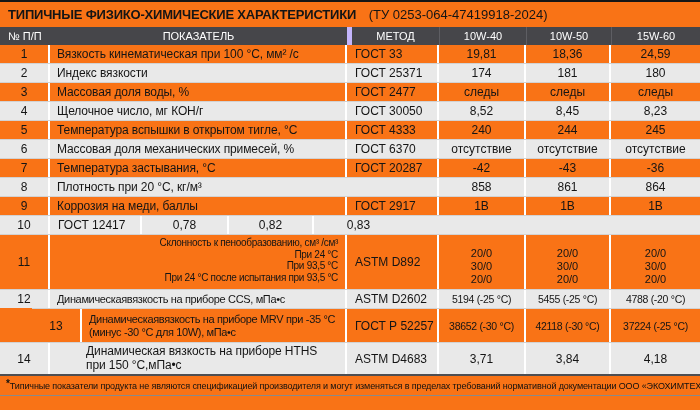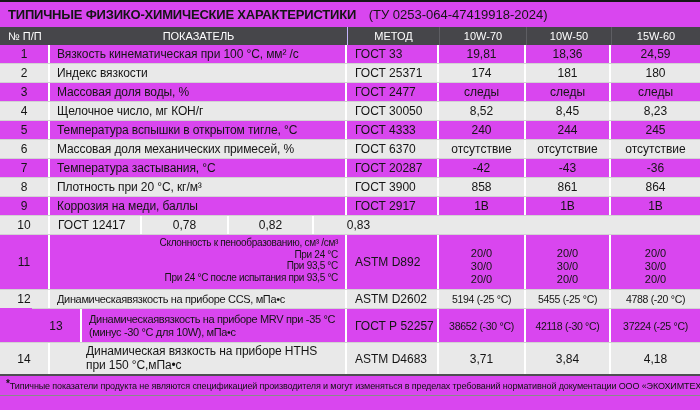--- a/index.html
+++ b/index.html
@@ -1,33 +1,33 @@
 <!DOCTYPE html>
 <html><head>
 <meta charset="utf-8">
 <style>
   html,body{margin:0;padding:0;background:#fff;}
   .page{
-    width:700px;height:410px;background:#d946ef;overflow:hidden;position:relative;
+    width:700px;height:410px;background:#f97316;overflow:hidden;position:relative;
     font-family:"Liberation Sans",sans-serif;color:#151515;
   }
   .topline{height:2px;background:#161616;}
   .title{padding:5px 8px 4px;font-size:13px;line-height:16px;white-space:nowrap;}
   .title-main{font-weight:700;letter-spacing:-0.2px;}
   .title-tu{font-weight:400;margin-left:9px;}
 
   .thead{display:flex;align-items:stretch;background:#46464a;color:#fff;height:18px;
          font-size:11px;font-weight:400;}
   .c{display:flex;align-items:center;box-sizing:border-box;}
   .c-num{width:50px;}
   .thead .c-num{padding-left:8px;}
   .c-label{flex:1;padding:2px 7px;}
   .thead .c-label{justify-content:center;padding:0;}
   .c-method{width:92px;padding-left:8px;}
-  .thead .c-method{justify-content:center;padding-left:0;border-left:1px solid #c4b5fd;}
+  .thead .c-method{justify-content:center;padding-left:0;border-left:5px solid #c4b5fd;}
   .c-val{justify-content:center;text-align:center;}
   .v0{width:87px;}.v1{width:85px;}.v2{width:89px;}
   .thead .c-val{border-left:1px solid #5e5e63;}
 
   .tbody{border-bottom:2px solid #4e4e52;}
   .row{display:flex;align-items:stretch;min-height:18px;border-top:1px solid #d2d2d2;font-size:12px;}
   .row:first-child{border-top:0;}
   .row.shaded{background:#e9e9e9;}
   .tbody .c{border-right:2px solid #fff;}
   .tbody .row .c:last-child{border-right:0;}
@@ -63,21 +63,21 @@
 
   <div class="title">
     <span class="title-main">ТИПИЧНЫЕ ФИЗИКО-ХИМИЧЕСКИЕ ХАРАКТЕРИСТИКИ</span>
     <span class="title-tu">(ТУ 0253-064-47419918-2024)</span>
   </div>
 
   <div class="thead">
     <div class="c c-num">№ П/П</div>
     <div class="c c-label">ПОКАЗАТЕЛЬ</div>
     <div class="c c-method">МЕТОД</div>
-    <div class="c c-val v0">10W-70</div>
+    <div class="c c-val v0">10W-40</div>
     <div class="c c-val v1">10W-50</div>
     <div class="c c-val v2">15W-60</div>
   </div>
 
   <div class="tbody">
       <div class="row">
         <div class="c c-num">1</div>
         <div class="c c-label">Вязкость кинематическая при 100 °С, мм² /с</div>
         <div class="c c-method">ГОСТ 33</div>
         <div class="c c-val v0">19,81</div>
@@ -128,21 +128,20 @@
         <div class="c c-num">7</div>
         <div class="c c-label">Температура застывания, °С</div>
         <div class="c c-method">ГОСТ 20287</div>
         <div class="c c-val v0">-42</div>
         <div class="c c-val v1">-43</div>
         <div class="c c-val v2">-36</div>
       </div>
       <div class="row shaded">
         <div class="c c-num">8</div>
         <div class="c c-label">Плотность при 20 °С, кг/м³</div>
-        <div class="c c-method">ГОСТ 3900</div>
         <div class="c c-val v0">858</div>
         <div class="c c-val v1">861</div>
         <div class="c c-val v2">864</div>
       </div>
       <div class="row">
         <div class="c c-num">9</div>
         <div class="c c-label">Коррозия на меди, баллы</div>
         <div class="c c-method">ГОСТ 2917</div>
         <div class="c c-val v0">1В</div>
         <div class="c c-val v1">1В</div>

